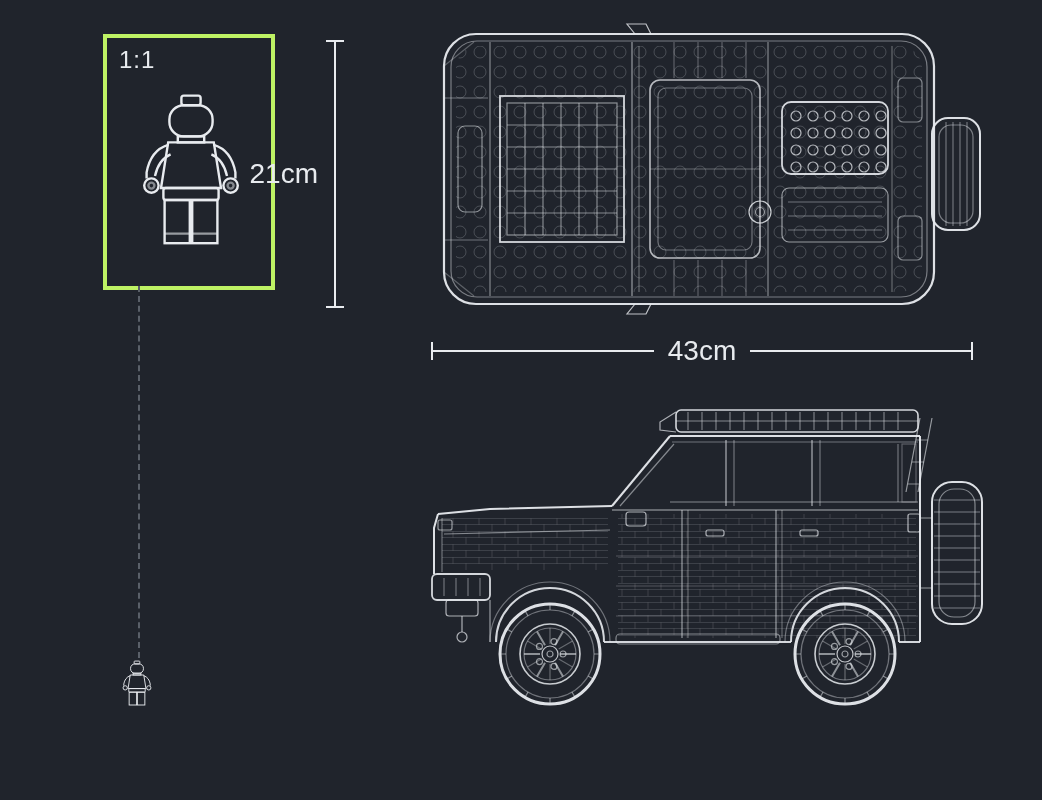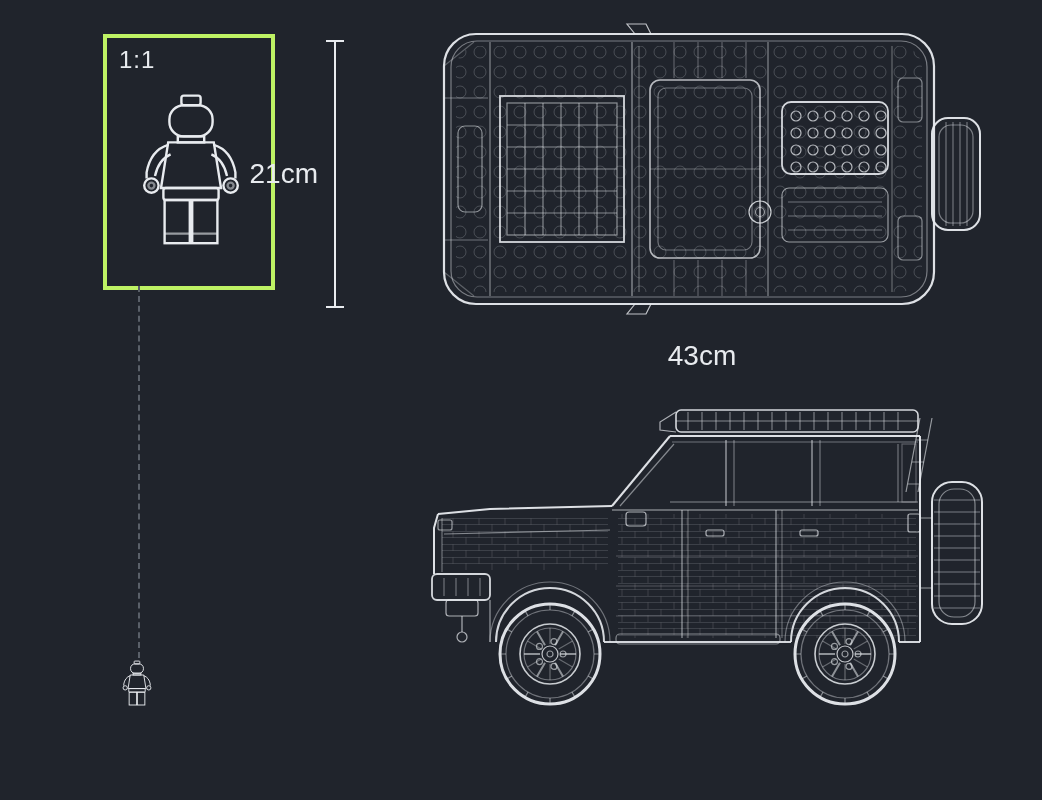--- a/index.html
+++ b/index.html
@@ -16,21 +16,21 @@
   
   .dim-v{position:absolute;width:18px;text-align:center;}
   .dim-v .bar{position:absolute;left:8px;top:2px;bottom:2px;width:2px;background:#e8ebef;}
   .dim-v .cap{position:absolute;left:0;width:18px;height:2px;background:#e8ebef;}
   .dim-v .cap.t{top:0}.dim-v .cap.b{bottom:0}
   .dim-v .lbl{position:absolute;right:26px;top:50%;transform:translateY(-50%);font-size:28px;white-space:nowrap;}
   #dim21{left:326px;top:40px;height:268px;}
   #dim24{left:326px;top:404px;height:310px;}
   
   .dim-h{position:absolute;display:flex;align-items:center;height:22px;}
-  #dim43{left:431px;top:340px;width:542px;flex-direction:column;}
+  #dim43{left:431px;top:340px;width:542px;}
   .dim-h .capv{width:2px;height:18px;background:#e8ebef;}
   .dim-h .hbar{flex:1;height:2px;background:#e8ebef;}
   .dim-h .lbl{font-size:28px;padding:0 14px;white-space:nowrap;}
   
   .car-top{position:absolute;left:430px;top:22px;width:555px;height:295px;}
   .car-side{position:absolute;left:420px;top:388px;width:570px;height:330px;}
 </style>
 </head>
 <body>
 

